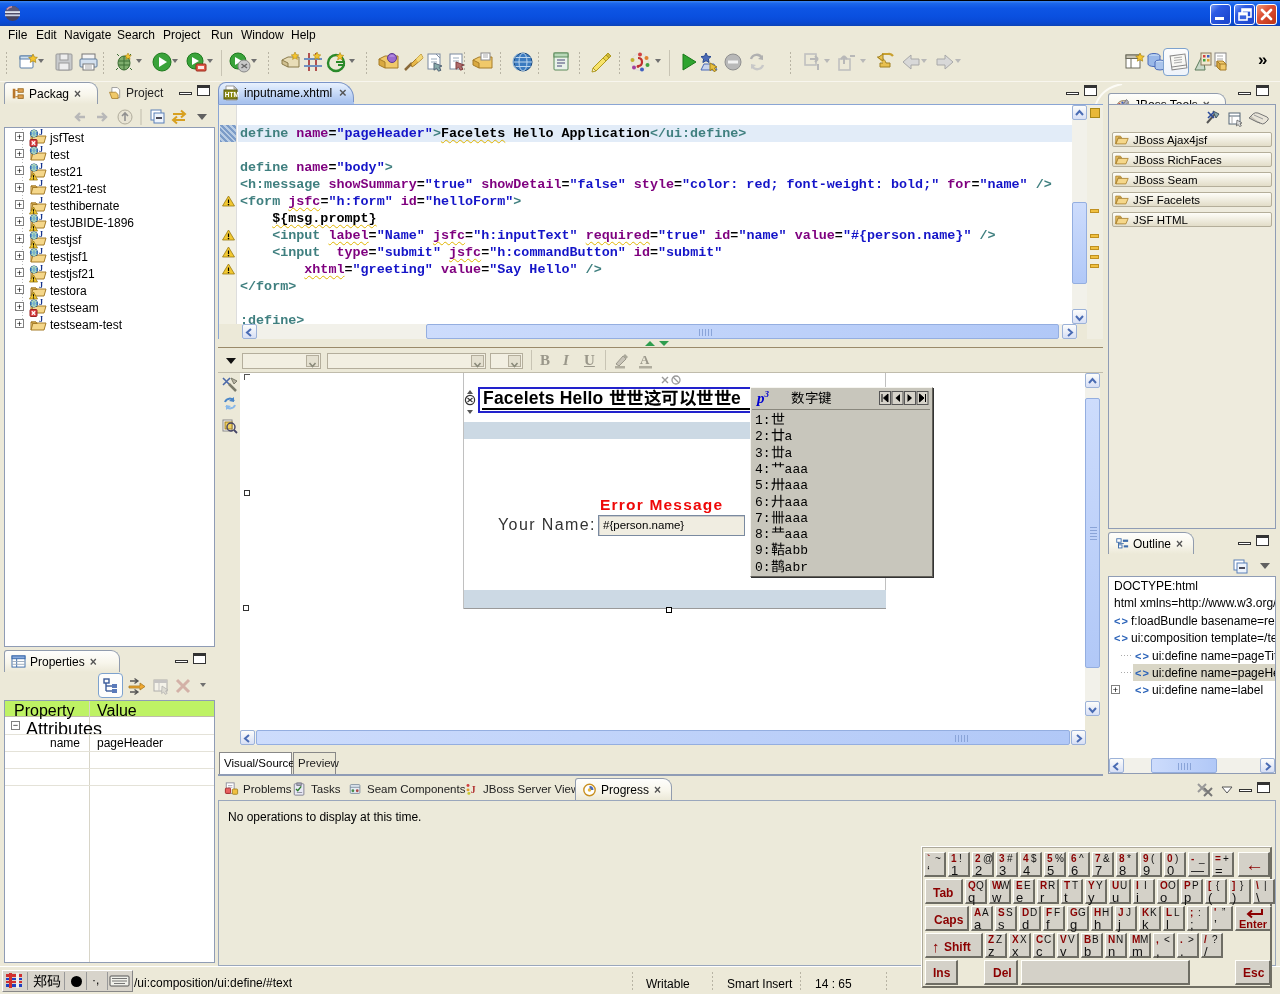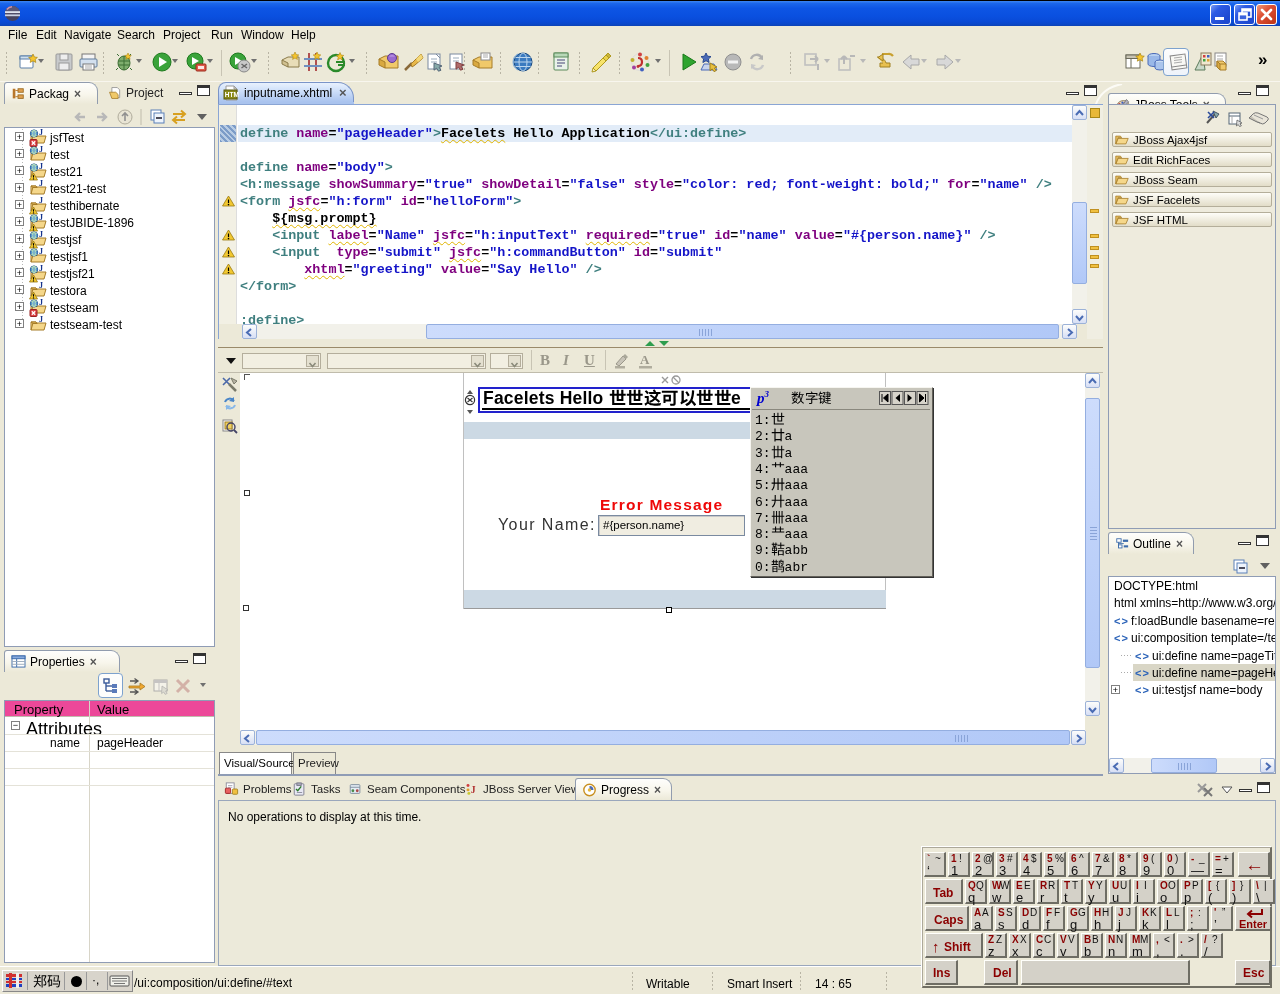--- a/index.html
+++ b/index.html
@@ -842,21 +842,21 @@
             <path d="M1 12 L4 5 L17 5 L14 12Z" fill="#f5d78a" stroke="#a67c28"></path>
             <path d="M1 12 L1 2 L7 2 L8.5 4 L4 4Z" fill="#e8c060" stroke="#a67c28"></path>
           </svg>
 <span class="abs" style="left:20px;top:1px;font-size:11.5px;color:#000">JBoss Ajax4jsf</span>
         </div>
 <div class="abs" style="left:3px;top:47px;width:160px;height:15px;background:linear-gradient(180deg,#fefdf8,#e2ddc8);border:1px solid #b4ae9a;border-radius:2px">
 <svg class="abs" style="left:2px;top:1px" width="14" height="12" viewBox="0 0 18 14">
             <path d="M1 12 L4 5 L17 5 L14 12Z" fill="#f5d78a" stroke="#a67c28"></path>
             <path d="M1 12 L1 2 L7 2 L8.5 4 L4 4Z" fill="#e8c060" stroke="#a67c28"></path>
           </svg>
-<span class="abs" style="left:20px;top:1px;font-size:11.5px;color:#000">Edit RichFaces</span>
+<span class="abs" style="left:20px;top:1px;font-size:11.5px;color:#000">JBoss RichFaces</span>
         </div>
 <div class="abs" style="left:3px;top:67px;width:160px;height:15px;background:linear-gradient(180deg,#fefdf8,#e2ddc8);border:1px solid #b4ae9a;border-radius:2px">
 <svg class="abs" style="left:2px;top:1px" width="14" height="12" viewBox="0 0 18 14">
             <path d="M1 12 L4 5 L17 5 L14 12Z" fill="#f5d78a" stroke="#a67c28"></path>
             <path d="M1 12 L1 2 L7 2 L8.5 4 L4 4Z" fill="#e8c060" stroke="#a67c28"></path>
           </svg>
 <span class="abs" style="left:20px;top:1px;font-size:11.5px;color:#000">JBoss Seam</span>
         </div>
 <div class="abs" style="left:3px;top:87px;width:160px;height:15px;background:linear-gradient(180deg,#fefdf8,#e2ddc8);border:1px solid #b4ae9a;border-radius:2px">
 <svg class="abs" style="left:2px;top:1px" width="14" height="12" viewBox="0 0 18 14">
@@ -923,21 +923,21 @@
         </div>
 <div class="abs" style="left:0;top:87px;width:166px;height:17px;font-size:12px;white-space:nowrap">
           <div class="abs" style="left:24px;top:0;width:142px;height:17px;background:#d9d6c6"></div>
           <div class="abs" style="left:12px;top:8px;width:12px;height:1px;background-image:repeating-linear-gradient(90deg,#aaa 0 1px,transparent 1px 3px)"></div>
           <span class="abs" style="left:26px;top:2px"><span style="font-weight:bold;color:#2a62b8;font-size:11px;letter-spacing:1px">&lt;&gt;</span></span>
           <span class="abs" style="left:43px;top:2px">ui:define name=pageHea</span>
         </div>
 <div class="abs" style="left:0;top:104px;width:166px;height:17px;font-size:12px;white-space:nowrap">
           <span class="pm" style="left:2px;top:4px;line-height:8px">+</span>
           <span class="abs" style="left:26px;top:2px"><span style="font-weight:bold;color:#2a62b8;font-size:11px;letter-spacing:1px">&lt;&gt;</span></span>
-          <span class="abs" style="left:43px;top:2px">ui:testjsf name=body</span>
+          <span class="abs" style="left:43px;top:2px">ui:define name=label</span>
         </div>
     <div class="sbh" style="left:0px;top:181px;width:166px">
       <div class="sbtn" style="left:0;top:0"><svg width="13" height="13">
               <path d="M8 3 L4 6.5 L8 10" fill="none" stroke="#4a6cb4" stroke-width="2"></path>
             </svg></div>
       <div class="sbtn" style="left:151px;top:0"><svg width="13" height="13">
               <path d="M5 3 L9 6.5 L5 10" fill="none" stroke="#4a6cb4" stroke-width="2"></path>
             </svg></div>
       <div class="sth" style="left:42px;top:0px;width:66px;height:15px">
             <div class="abs" style="left:26px;top:4px;width:14px;height:7px;background-image:repeating-linear-gradient(90deg,#8aa4d8 0 1px,transparent 1px 3px)"></div>
@@ -983,21 +983,21 @@
           <rect x="2" y="3" width="13" height="3" fill="#99a"></rect>
           <line x1="7" y1="6" x2="7" y2="14" stroke="#99a"></line>
           <path d="M10 9 l6 4 -2.4 1 1.6 2.4 -2 1 -1.6-2.4 -2 1.6z" fill="#ccc" stroke="#667" stroke-width=".7"></path>
         </svg>
     <svg class="abs" style="left:170px;top:5px" width="18" height="18" viewBox="0 0 18 18" opacity=".4">
           <path d="M3 3 L15 15 M15 3 L3 15" stroke="#b06060" stroke-width="3"></path>
         </svg>
     <div class="darr" style="left:196px;top:11px"></div>
   </div>
   <div class="vbody" style="left:1px;top:52px;width:211px;height:263px">
-    <div class="abs" style="left:0;top:0;width:209px;height:16px;background:#ec4899;border-bottom:1px solid #c0bcac;font-size:13px">
+    <div class="abs" style="left:0;top:0;width:209px;height:16px;background:#bef264;border-bottom:1px solid #c0bcac;font-size:16px">
           <span class="abs" style="left:9px;top:1px">Property</span>
           <span class="abs" style="left:92px;top:1px">Value</span>
         </div>
     <div class="abs" style="left:84px;top:0;width:1px;height:261px;background:#d8d5c8"></div>
     <div class="abs" style="left:0;top:16px;width:209px;height:17px">
           <span class="pm" style="left:6px;top:4px">−</span>
           <span class="abs" style="left:21px;top:2px;font-size:18px">Attributes</span>
         </div>
     <div class="abs" style="left:0;top:33px;width:209px;height:17px">
           <span class="abs" style="left:45px;top:2px;font-size:12px">name</span>

